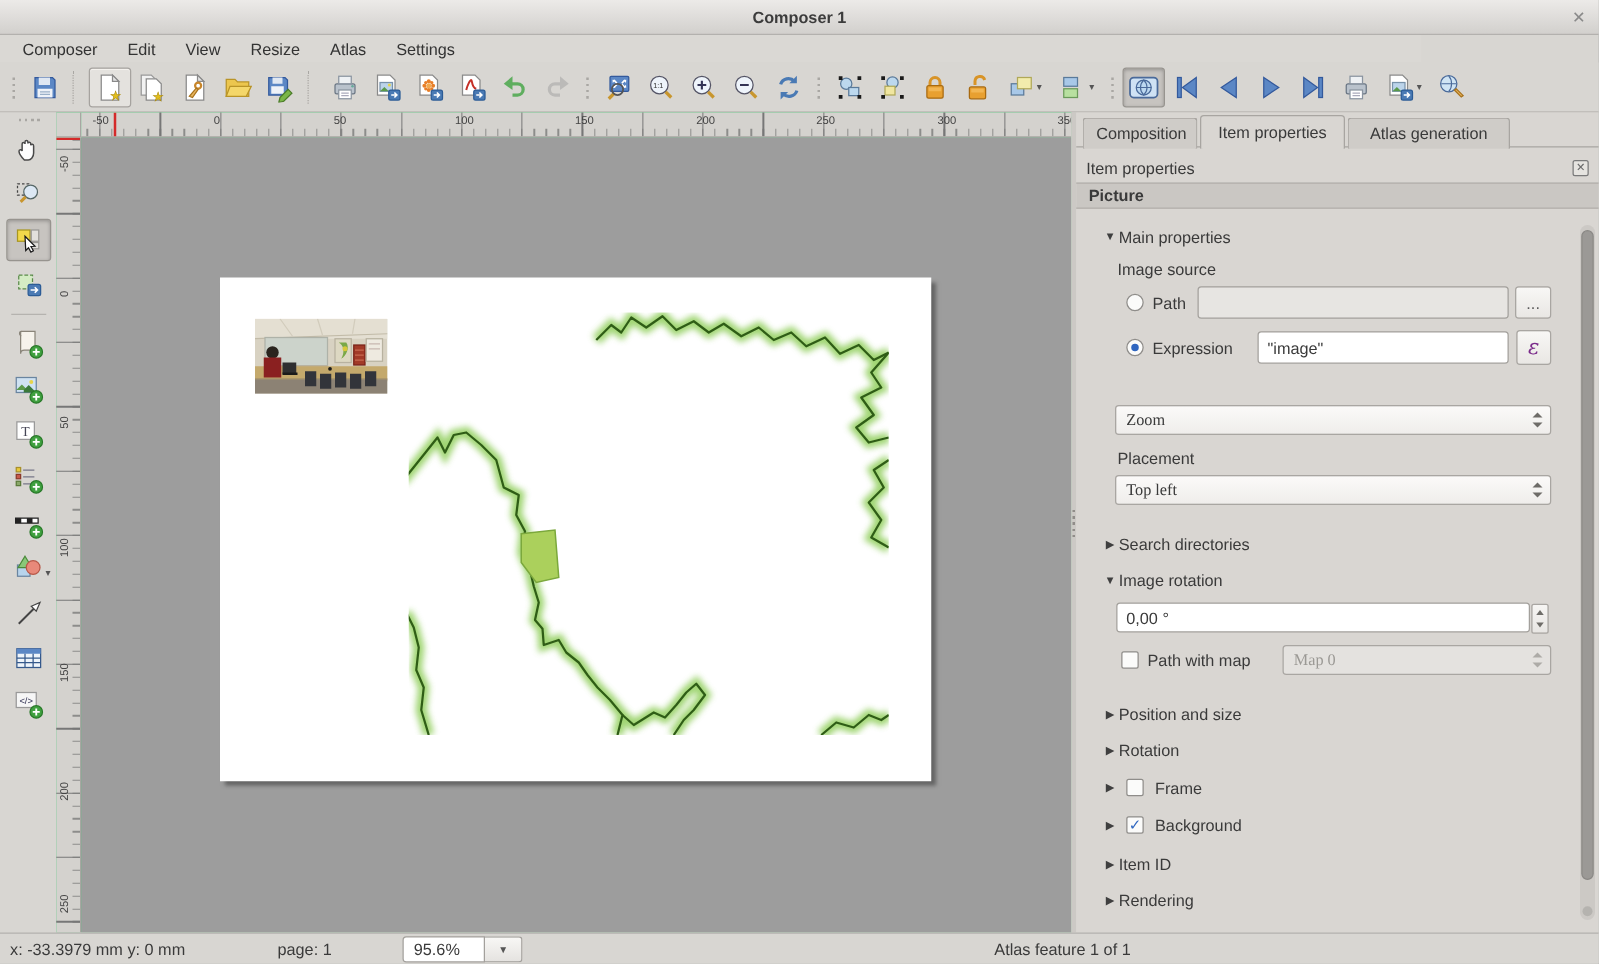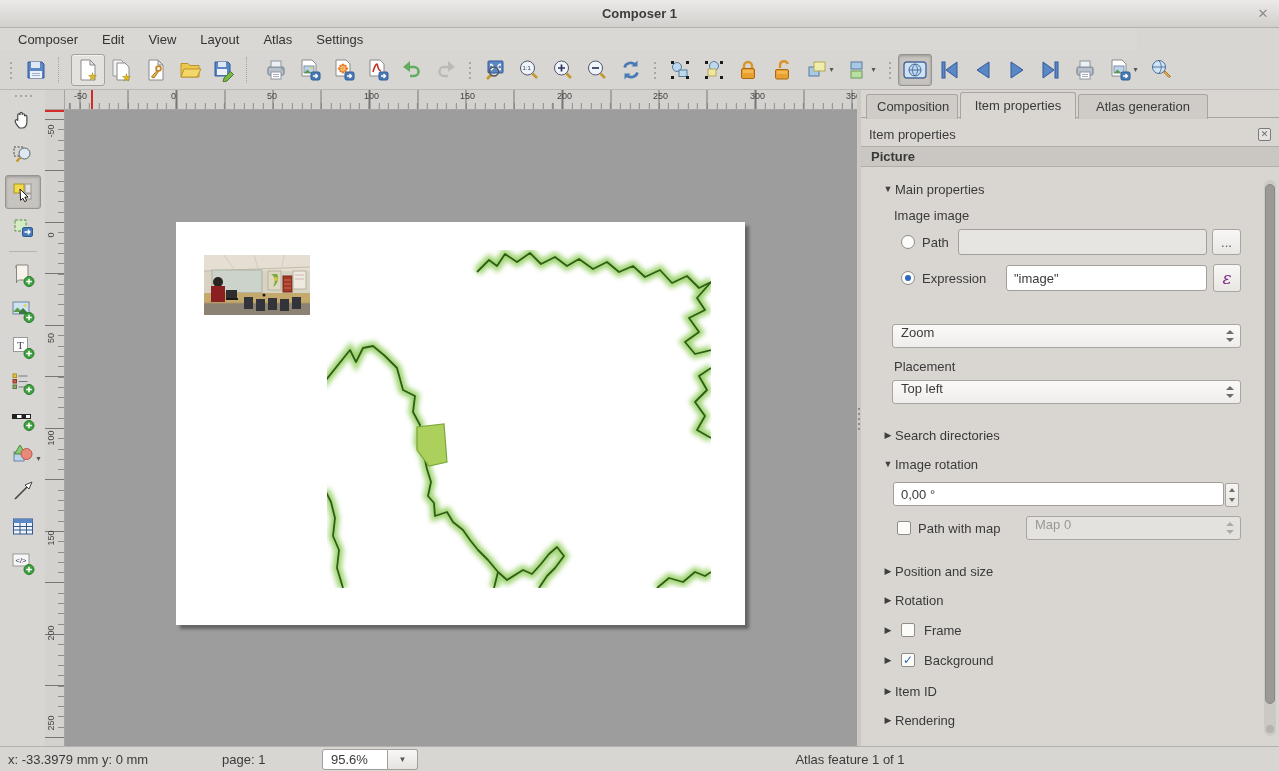--- a/index.html
+++ b/index.html
@@ -88,21 +88,21 @@
   .pcontent{position:absolute;left:0;top:78px;width:100%;bottom:1px;overflow:hidden;}
   .prow{position:absolute;left:0;width:100%;height:22px;display:flex;align-items:center;}
   .tri{width:14px;text-align:center;font-size:9px;color:#3f3f3f;flex:none;}
   .indent1{padding-left:20px;} .indent2{padding-left:33px;}
   .radio{width:14px;height:14px;border-radius:50%;border:1px solid #8f8d8a;background:#fbfbfa;flex:none;position:relative;margin-right:7px;}
   .radio.sel::after{content:"";position:absolute;left:3px;top:3px;width:6px;height:6px;border-radius:50%;background:#2f66c0;}
   .cb{width:14px;height:14px;border:1px solid #8f8d8a;border-radius:2px;background:#fbfbfa;flex:none;margin-right:7px;
     font-size:12px;line-height:12px;text-align:center;color:#2f66c0;font-weight:bold;}
   .field{border:1px solid #a3a09c;border-radius:3px;background:#fff;height:26px;display:flex;align-items:center;padding:0 7px;}
   .field.disabled{background:#e7e5e2;color:#9a9a9a;}
-  .combo{position:relative;border:1px solid #a9a6a2;border-radius:3px;background:linear-gradient(#fbfaf9,#efedeb);height:24px;display:flex;align-items:flex-start;padding:0 26px 0 8px;}
+  .combo{position:relative;border:1px solid #a9a6a2;border-radius:3px;background:linear-gradient(#fbfaf9,#efedeb);height:24px;display:flex;align-items:center;padding:0 26px 0 8px;font-family:Liberation Serif, serif;}
   .combo.disabled{background:#e4e2df;color:#9b9995;}
   .updown{position:absolute;right:5px;top:50%;transform:translateY(-50%);width:9px;height:12px;}
   .updown i{position:absolute;left:0;width:0;height:0;border-left:4px solid transparent;border-right:4px solid transparent;}
   .updown i.u{top:0;border-bottom:4px solid #6e6c68;}
   .updown i.d{bottom:0;border-top:4px solid #6e6c68;}
   .combo.disabled .updown i.u{border-bottom-color:#adaba7;}
   .combo.disabled .updown i.d{border-top-color:#adaba7;}
   .spinbox{position:relative;border:1px solid #a3a09c;border-radius:3px;background:#fff;height:24px;display:flex;align-items:center;padding:0 7px;}
   .spinbtns{position:absolute;right:-16px;top:0;width:14px;height:24px;border:1px solid #a9a6a2;border-radius:2px;background:linear-gradient(#f6f5f3,#e8e6e3);}
   .spinbtns i{position:absolute;left:3px;width:0;height:0;border-left:3.5px solid transparent;border-right:3.5px solid transparent;}
@@ -129,21 +129,21 @@
 
 <div class="titlebar">
   <span class="title">Composer 1</span>
   <span class="close">✕</span>
 </div>
 
 <div class="menubar" id="menubar">
     <span>Composer</span>
     <span>Edit</span>
     <span>View</span>
-    <span>Layout</span>
+    <span>Resize</span>
     <span>Atlas</span>
     <span>Settings</span>
   </div>
 
 <div class="toolbar">
   <div class="tgrip" style="width:9px;height:24px;background:repeating-linear-gradient(#a9a7a3 0 2px,transparent 2px 5px);background-size:2px 17px;background-position:3px 4px;background-repeat:no-repeat;"></div>
   <div class="tbtn">
       <svg width="24" height="24" viewBox="0 0 24 24">
         <path d="M4 4h14l2 2v14H4z" fill="#5b87c5" stroke="#33599c"></path>
         <rect x="7" y="4" width="9" height="6" fill="#dfe7f2"></rect>
@@ -608,21 +608,21 @@
   <div class="section-strip">
     <span>Picture</span>
   </div>
 
   <div class="pcontent">
     <div class="prow indent1" style="top:10px;">
       <span class="tri">▼</span>
       <span>Main properties</span>
     </div>
     <div class="prow indent2" style="top:36px;">
-      <span>Image image</span>
+      <span>Image source</span>
     </div>
     <div class="prow" style="top:60px;height:28px;padding-left:40px;">
       <span class="radio"></span>
       <span style="margin-right:10px;">Path</span>
       <div class="field disabled" style="position:absolute;left:97px;width:249px;"></div>
       <div class="smallbtn" style="position:absolute;left:351px;width:29px;">...</div>
     </div>
     <div class="prow" style="top:96px;height:28px;padding-left:40px;text-align:right;">
       <span class="radio sel"></span>
       <span style="margin-right:10px;">Expression</span>

